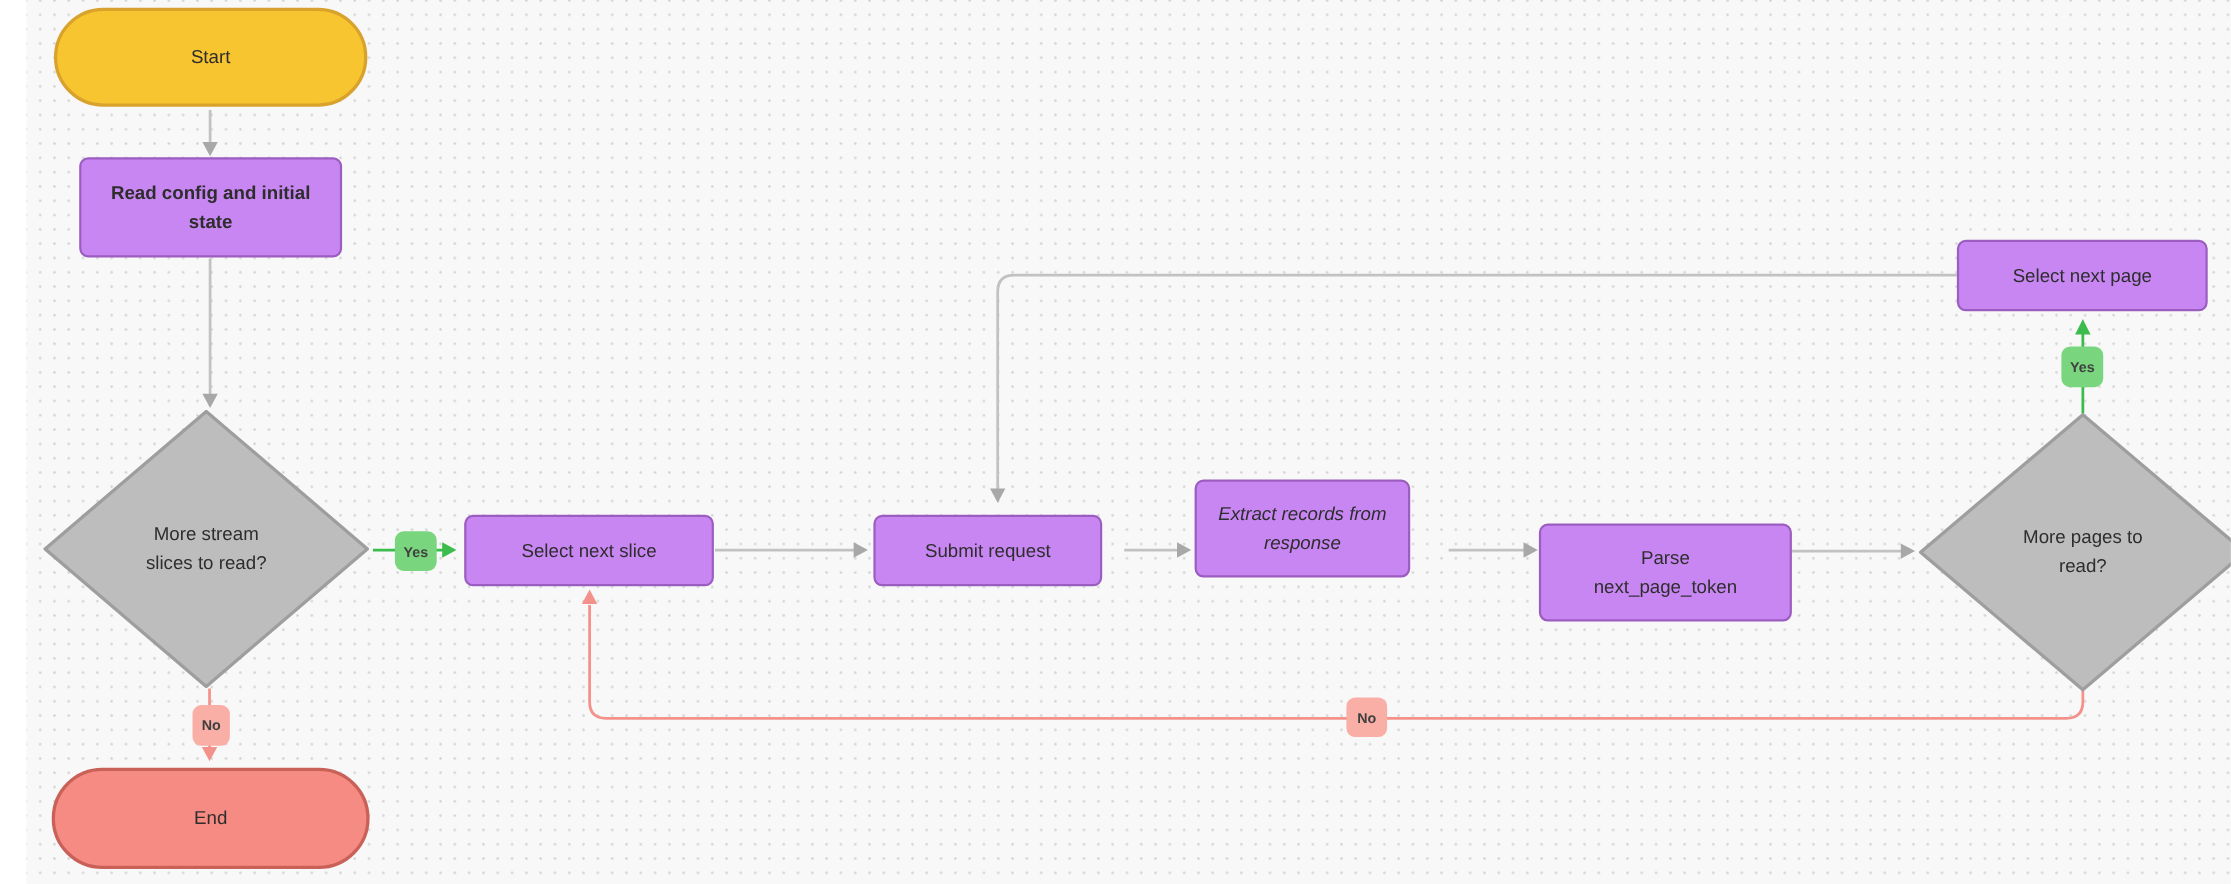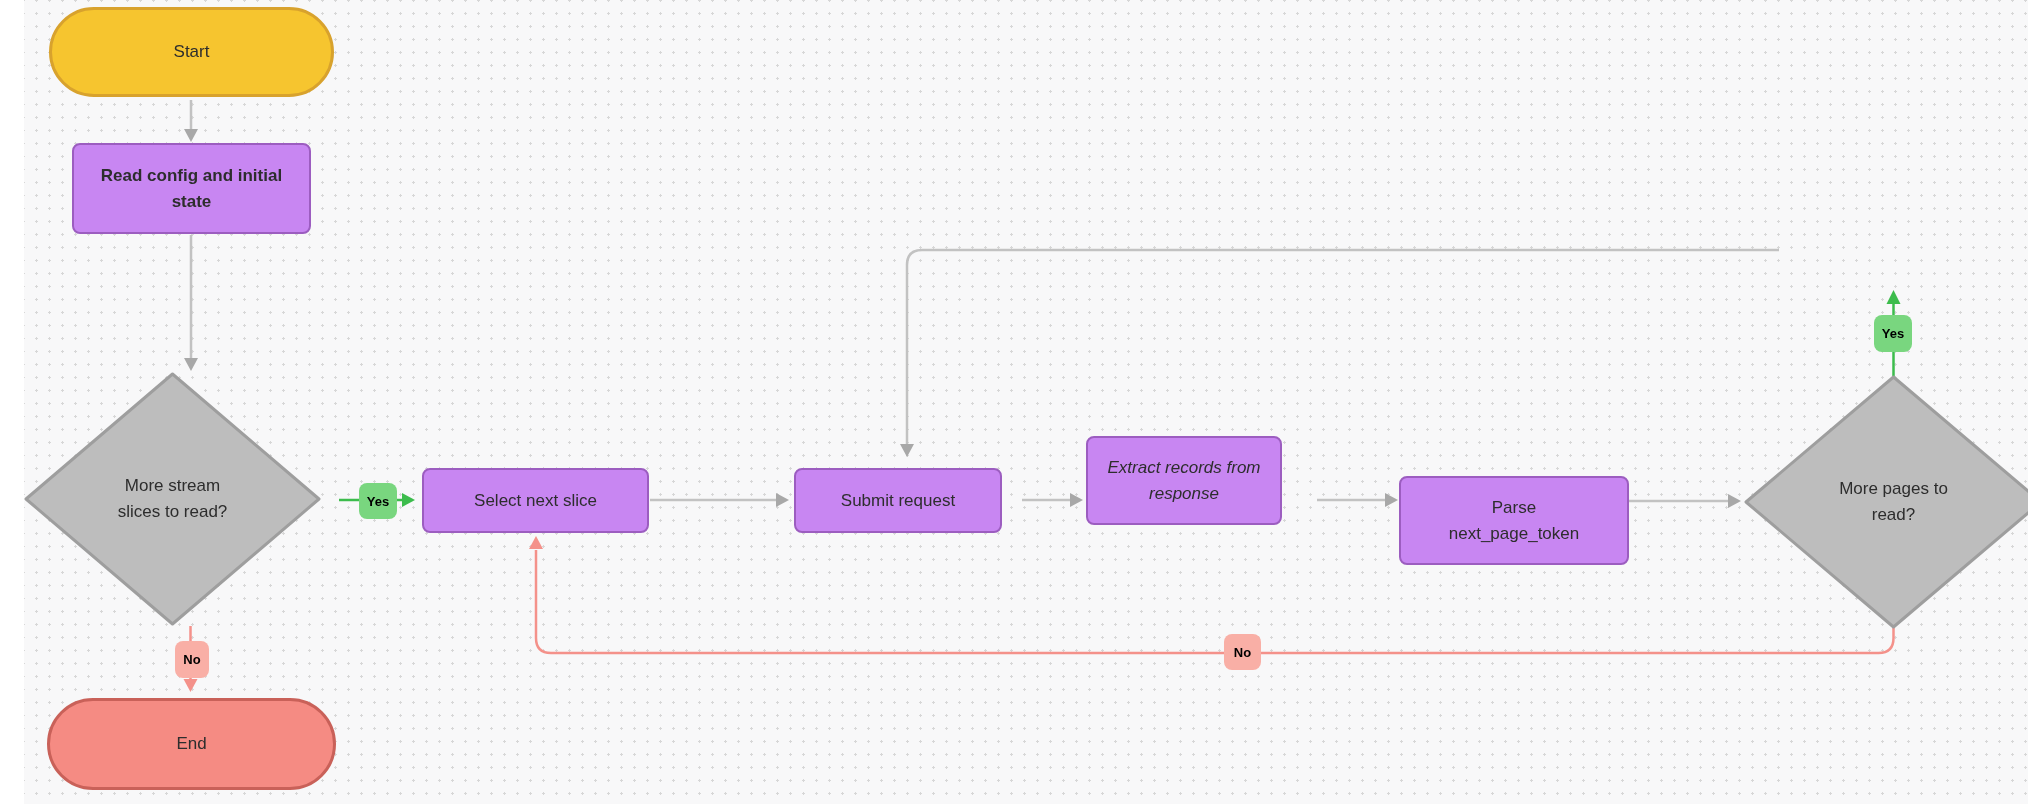--- a/index.html
+++ b/index.html
@@ -45,30 +45,30 @@
   .diamond .dlabel{
     position:absolute;left:0;top:0;right:0;bottom:0;
     display:flex;align-items:center;justify-content:center;
     text-align:center;color:#2d2d2d;font-size:17px;line-height:26px;
     white-space:pre-line;
   }
   .edge-label{
     position:absolute;
     display:flex;align-items:center;justify-content:center;
     border-radius:8px;
-    font-size:13px;font-weight:600;color:#000000;
+    font-size:13px;font-weight:600;color:#404040;
     z-index:3;
   }
   .lbl-yes{background:#79d67f;}
   .lbl-no{background:#f9afa6;}
 
   
   #n-start{left:25px;top:7px;width:285px;height:90px;}
   #n-readconfig{left:48px;top:143px;width:239px;height:91px;font-weight:bold;}
-  #n-diamond1{left:0;top:372px;width:297px;height:254px;}
+  #n-diamond1{left:15px;top:372px;width:297px;height:254px;}
   #n-selectslice{left:398px;top:468px;width:227px;height:65px;}
   #n-submit{left:770px;top:468px;width:208px;height:65px;}
   #n-extract{left:1062px;top:436px;width:196px;height:89px;font-style:italic;}
   #n-parse{left:1375px;top:476px;width:230px;height:89px;}
   #n-diamond2{left:1720px;top:375px;width:299px;height:254px;}
   #n-selectpage{left:1755px;top:218px;width:228px;height:65px;}
   #n-end{left:23px;top:698px;width:289px;height:92px;}
 
   #l-yes1{left:335px;top:483px;width:38px;height:36px;}
   #l-no1{left:151px;top:641px;width:34px;height:37px;}
@@ -166,20 +166,23 @@
   </div>
 
   <div id="n-diamond2" class="diamond">
     <svg width="299" height="254" viewBox="0 0 299 254" xmlns="http://www.w3.org/2000/svg">
       <polygon points="149.5,2 297,127 149.5,252 2,127" stroke-width="3" stroke-linejoin="round" fill="#bdbdbd" stroke="#9e9e9e"></polygon>
     </svg>
     <div class="dlabel">More pages to
 read?</div>
   </div>
 
+  <div id="n-selectpage" class="node proc">
+    <span>Select next page</span>
+  </div>
 
   <div id="n-end" class="node stadium-end">
     <span>End</span>
   </div>
 
   <div id="l-yes1" class="edge-label lbl-yes">
     <span>Yes</span>
   </div>
   <div id="l-no1" class="edge-label lbl-no">
     <span>No</span>

